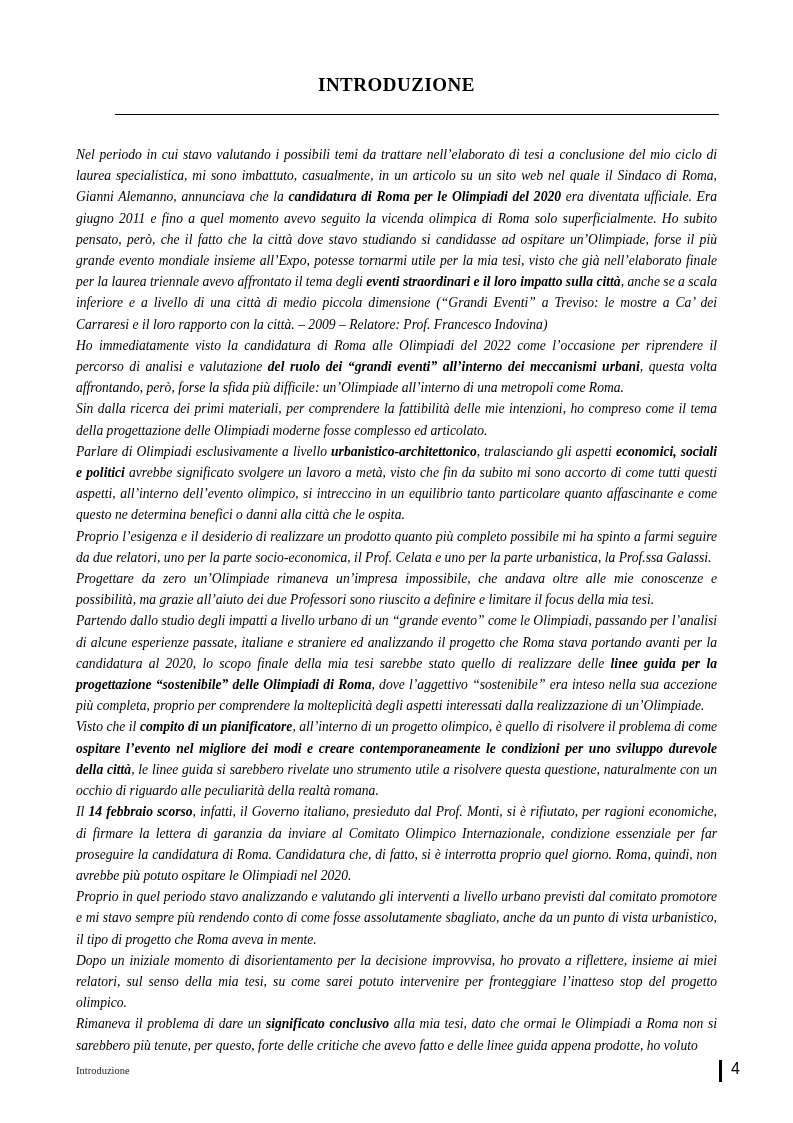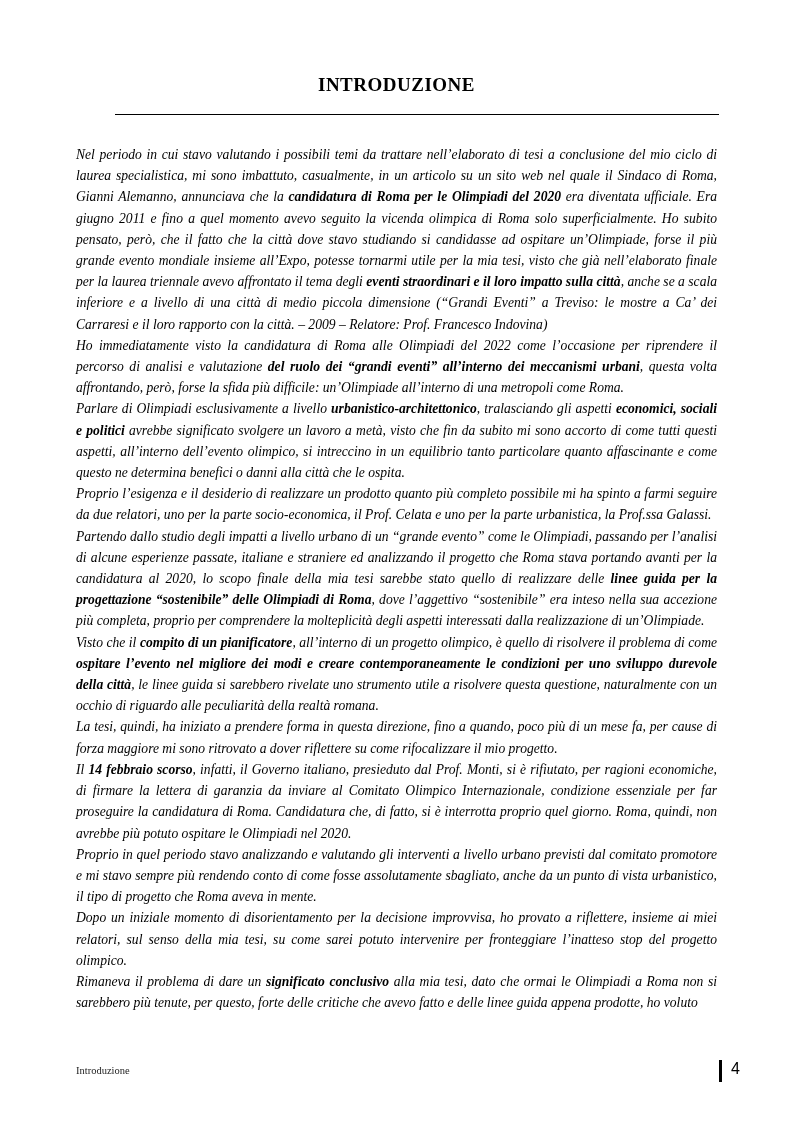--- a/index.html
+++ b/index.html
@@ -20,25 +20,26 @@
 </style>
 </head>
 <body>
 
 <div class="title">INTRODUZIONE</div>
 <div class="rule"></div>
 
 <div class="body" id="body-text">
     <p><span>Nel periodo in cui stavo valutando i possibili temi da trattare nell’elaborato di tesi a conclusione del mio ciclo di laurea specialistica, mi sono imbattuto, casualmente, in un articolo su un sito web nel quale il Sindaco di Roma, Gianni Alemanno, annunciava che la </span><b>candidatura di Roma per le Olimpiadi del 2020</b><span> era diventata ufficiale. Era giugno 2011 e fino a quel momento avevo seguito la vicenda olimpica di Roma solo superficialmente. Ho subito pensato, però, che il fatto che la città dove stavo studiando si candidasse ad ospitare un’Olimpiade, forse il più grande evento mondiale insieme all’Expo, potesse tornarmi utile per la mia tesi, visto che già nell’elaborato finale per la laurea triennale avevo affrontato il tema degli </span><b>eventi straordinari e il loro impatto sulla città</b><span>, anche se a scala inferiore e a livello di una città di medio piccola dimensione (“Grandi Eventi” a Treviso: le mostre a Ca’ dei Carraresi e il loro rapporto con la città. – 2009 – Relatore: Prof. Francesco Indovina)</span></p>
     <p><span>Ho immediatamente visto la candidatura di Roma alle Olimpiadi del 2022 come l’occasione per riprendere il percorso di analisi e valutazione </span><b>del ruolo dei “grandi eventi” all’interno dei meccanismi urbani</b><span>, questa volta affrontando, però, forse la sfida più difficile: un’Olimpiade all’interno di una metropoli come Roma.</span></p>
+    <p><span>Sin dalla ricerca dei primi materiali, per comprendere la fattibilità delle mie intenzioni, ho compreso come il tema della progettazione delle Olimpiadi moderne fosse complesso ed articolato.</span></p>
     <p><span>Parlare di Olimpiadi esclusivamente a livello </span><b>urbanistico-architettonico</b><span>, tralasciando gli aspetti </span><b>economici, sociali e politici</b><span> avrebbe significato svolgere un lavoro a metà, visto che fin da subito mi sono accorto di come tutti questi aspetti, all’interno dell’evento olimpico, si intreccino in un equilibrio tanto particolare quanto affascinante e come questo ne determina benefici o danni alla città che le ospita.</span></p>
     <p><span>Proprio l’esigenza e il desiderio di realizzare un prodotto quanto più completo possibile mi ha spinto a farmi seguire da due relatori, uno per la parte socio-economica, il Prof. Celata e uno per la parte urbanistica, la Prof.ssa Galassi.</span></p>
+    <p><span>Progettare da zero un’Olimpiade rimaneva un’impresa impossibile, che andava oltre alle mie conoscenze e possibilità, ma grazie all’aiuto dei due Professori sono riuscito a definire e limitare il focus della mia tesi.</span></p>
     <p><span>Partendo dallo studio degli impatti a livello urbano di un “grande evento” come le Olimpiadi, passando per l’analisi di alcune esperienze passate, italiane e straniere ed analizzando il progetto che Roma stava portando avanti per la candidatura al 2020, lo scopo finale della mia tesi sarebbe stato quello di realizzare delle </span><b>linee guida per la progettazione “sostenibile” delle Olimpiadi di Roma</b><span>, dove l’aggettivo “sostenibile” era inteso nella sua accezione più completa, proprio per comprendere la molteplicità degli aspetti interessati dalla realizzazione di un’Olimpiade.</span></p>
     <p><span>Visto che il </span><b>compito di un pianificatore</b><span>, all’interno di un progetto olimpico, è quello di risolvere il problema di come </span><b>ospitare l’evento nel migliore dei modi e creare contemporaneamente le condizioni per uno sviluppo durevole della città</b><span>, le linee guida si sarebbero rivelate uno strumento utile a risolvere questa questione, naturalmente con un occhio di riguardo alle peculiarità della realtà romana.</span></p>
-    <p><span>La tesi, quindi, ha iniziato a prendere forma in questa direzione, fino a quando, poco più di un mese fa, per cause di forza maggiore mi sono ritrovato a dover riflettere su come rifocalizzare il mio progetto.</span></p>
     <p><span>Il </span><b>14 febbraio scorso</b><span>, infatti, il Governo italiano, presieduto dal Prof. Monti, si è rifiutato, per ragioni economiche, di firmare la lettera di garanzia da inviare al Comitato Olimpico Internazionale, condizione essenziale per far proseguire la candidatura di Roma. Candidatura che, di fatto, si è interrotta proprio quel giorno. Roma, quindi, non avrebbe più potuto ospitare le Olimpiadi nel 2020.</span></p>
     <p><span>Proprio in quel periodo stavo analizzando e valutando gli interventi a livello urbano previsti dal comitato promotore e mi stavo sempre più rendendo conto di come fosse assolutamente sbagliato, anche da un punto di vista urbanistico, il tipo di progetto che Roma aveva in mente.</span></p>
     <p><span>Dopo un iniziale momento di disorientamento per la decisione improvvisa, ho provato a riflettere, insieme ai miei relatori, sul senso della mia tesi, su come sarei potuto intervenire per fronteggiare l’inatteso stop del progetto olimpico.</span></p>
     <p><span>Rimaneva il problema di dare un </span><b>significato conclusivo</b><span> alla mia tesi, dato che ormai le Olimpiadi a Roma non si sarebbero più tenute, per questo, forte delle critiche che avevo fatto e delle linee guida appena prodotte, ho voluto</span></p>
   </div>
 
 <div class="footer-left">Introduzione</div>
 <div class="footer-bar"></div>
 <div class="footer-num">4</div>
 

